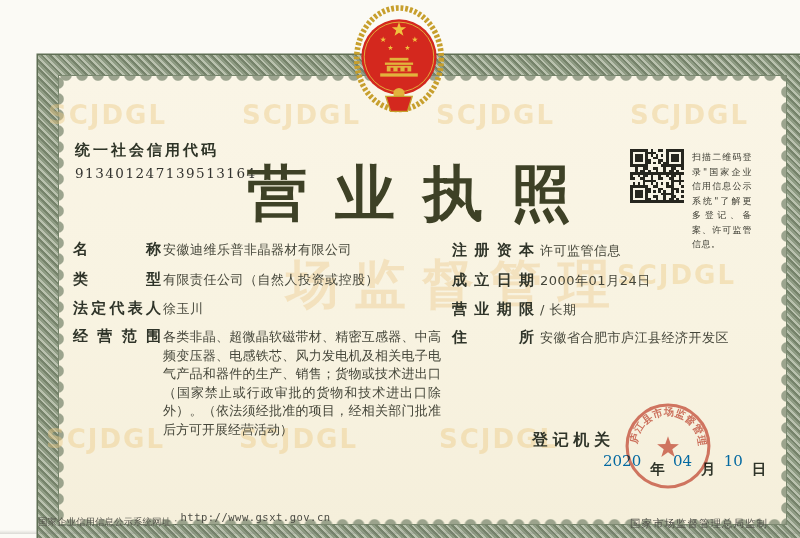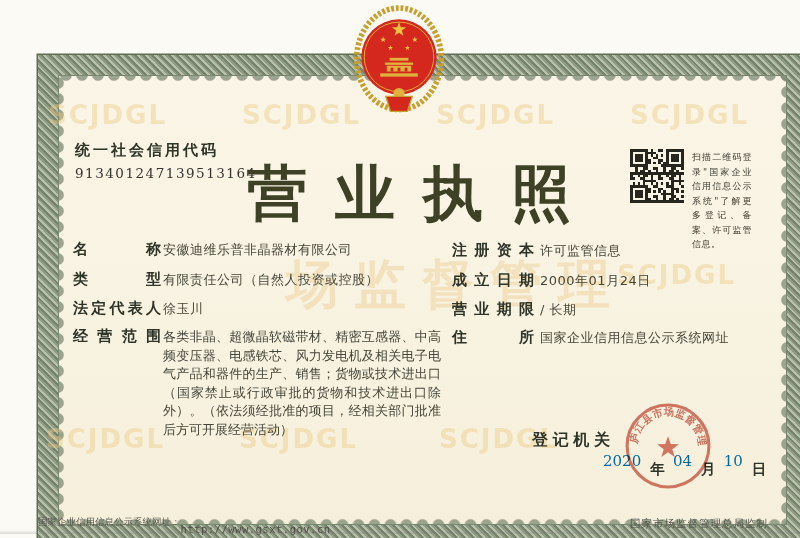--- a/index.html
+++ b/index.html
@@ -67,21 +67,21 @@
   .seal{position:absolute;left:624px;top:402px;width:88px;height:88px;opacity:.8;
     mix-blend-mode:multiply;}
 
   
   .emblem{position:absolute;left:352px;top:3px;width:94px;height:120px;z-index:5;}
 
   
   .footer-left{position:absolute;left:30px;top:509px;display:flex;align-items:flex-start;
     font-size:9.5px;color:#55554c;}
   .footer-left .flabel{margin-top:7px;padding-left:8px;}
-  .footer-left .furl{font-family:"DejaVu Sans Mono",monospace;font-size:10.5px;margin-top:14px;
+  .footer-left .furl{font-family:"DejaVu Sans Mono",monospace;font-size:10.5px;margin-top:2px;
     letter-spacing:.5px;color:#4d4d45;}
   .footer-right{position:absolute;right:32px;top:517px;font-size:10.5px;color:#50504a;letter-spacing:1px;}
 
   .page-edge{position:absolute;left:0;right:0;bottom:4px;height:4px;
     background:linear-gradient(rgba(120,120,115,0),rgba(120,120,115,.25));}
 </style>
 </head>
 <body>
 
 <div class="stage">
@@ -634,21 +634,21 @@
         <span>期</span>
         <span>限</span>
       </span>
     <span class="val">/ 长期</span>
   </div>
   <div class="row right-col" style="top:328px">
     <span class="lbl spread">
         <span>住</span>
         <span>所</span>
       </span>
-    <span class="val">国家企业信用信息公示系统网址</span>
+    <span class="val">安徽省合肥市庐江县经济开发区</span>
   </div>
 
   <div class="registrar row" style="left:532px;top:430px">
     <span class="lbl spread">
         <span>登</span>
         <span>记</span>
         <span>机</span>
         <span>关</span>
       </span>
   </div>

